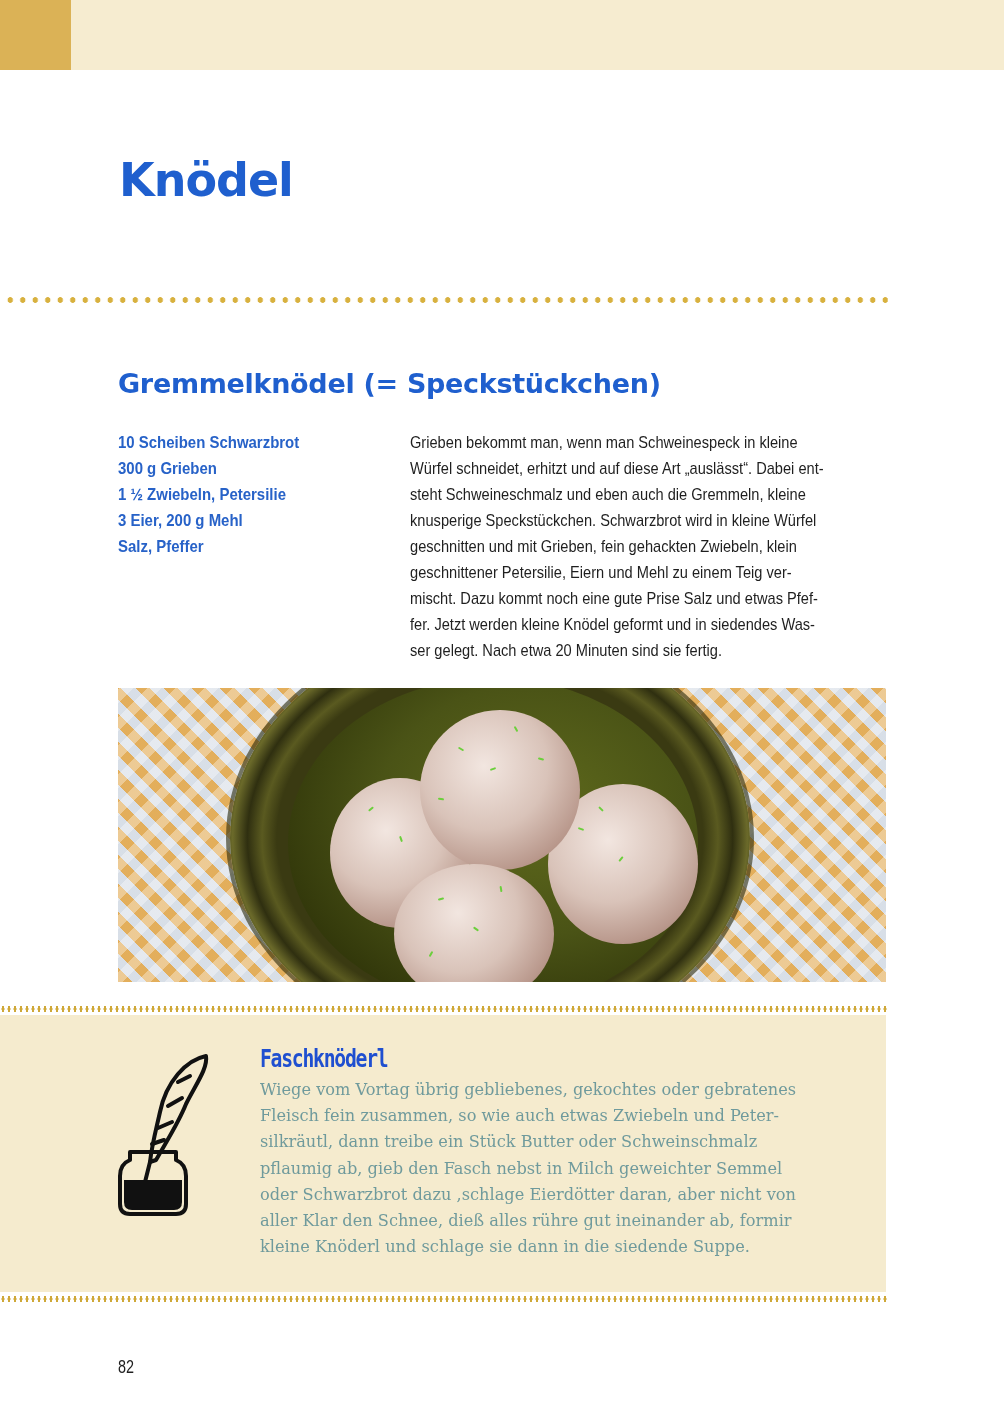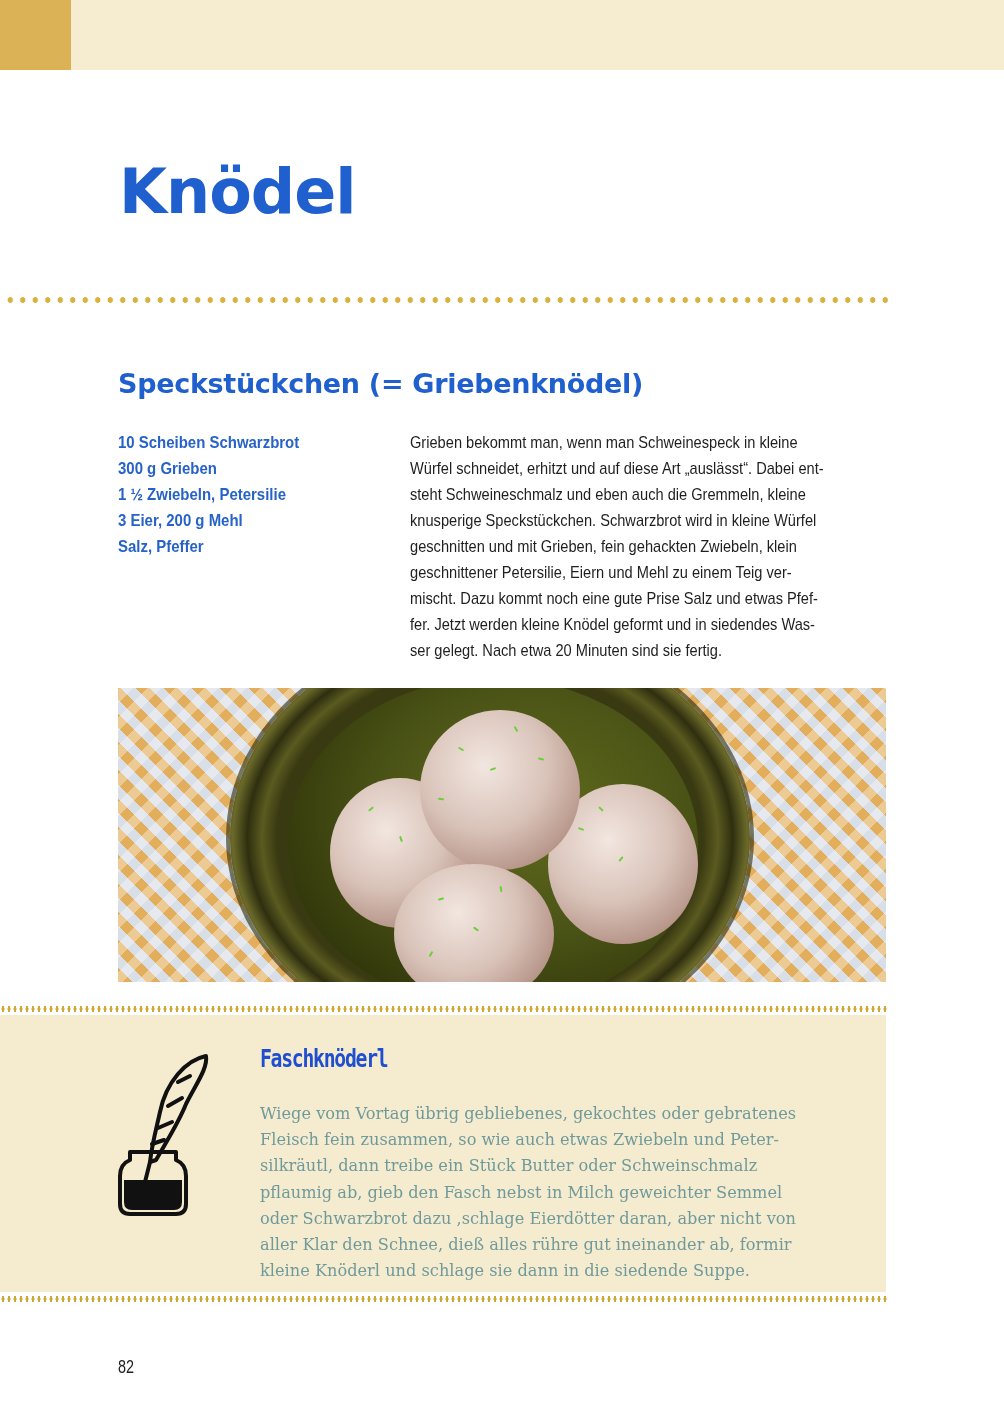--- a/index.html
+++ b/index.html
@@ -10,23 +10,23 @@
     }
     .top-band {
       position: absolute; left: 0; top: 0; width: 1004px; height: 70px;
       background: #f6ecd0;
     }
     .top-tab {
       position: absolute; left: 0; top: 0; width: 71px; height: 70px;
       background: #dbb256;
     }
     .page-title {
-      position: absolute; left: 119px; top: 152px; margin: 0;
+      position: absolute; left: 119px; top: 140px; margin: 0;
       font-family: "DejaVu Sans", sans-serif; font-weight: bold;
-      font-size: 62px; line-height: 80px; letter-spacing: -1px;
+      font-size: 46px; line-height: 80px; letter-spacing: -1px;
       color: #1f5fce;
     }
     .dots-wide {
       position: absolute; left: 4px; top: 296px; width: 884px; height: 8px;
       background-image: radial-gradient(circle, #d8b13f 2.6px, transparent 3px);
       background-size: 12.5px 8px;
       background-repeat: repeat-x;
     }
     .dots-dense {
       position: absolute; left: 0; width: 888px; height: 8px;
@@ -95,42 +95,42 @@
     .note-title {
       position: absolute; left: 260px; top: 1042px; margin: 0;
       font-family: "DejaVu Sans Mono", monospace; font-weight: bold;
       font-size: 24px; line-height: 34px; letter-spacing: -1.5px;
       color: #1f4fd0;
       transform: scaleX(0.82); transform-origin: left top;
     }
     .note-text {
       position: absolute; left: 260px; top: 1076px; width: 620px;
       font-family: "DejaVu Serif", serif;
-      font-size: 17.5px; line-height: 26.2px; color: #6f9a9c; margin-top: 24px;
+      font-size: 17.5px; line-height: 26.2px; color: #6f9a9c;
     }
     .note-text .ln { display: block; white-space: nowrap;
       transform: scaleX(0.925); transform-origin: left top; }
     .page-number {
       position: absolute; left: 118px; top: 1356px;
       font-family: "Liberation Sans", sans-serif; font-size: 18px; line-height: 22px;
       color: #1f1f1f;
       transform: scaleX(0.8); transform-origin: left top;
     }
   </style>
 </head>
 <body>
 
 <div class="top-band"></div>
 <div class="top-tab"></div>
 
 <h1 class="page-title">Knödel</h1>
 
 <div class="dots-wide"></div>
 
-<h2 class="section-title">Speckstückchen (= Griebenknödel)</h2>
+<h2 class="section-title">Gremmelknödel (= Speckstückchen)</h2>
 
 <ul class="ingredients">
   <li>10 Scheiben Schwarzbrot</li>
   <li>300 g Grieben</li>
   <li>1 ½ Zwiebeln, Petersilie</li>
   <li>3 Eier, 200 g Mehl</li>
   <li>Salz, Pfeffer</li>
 </ul>
 
 <div class="description">

